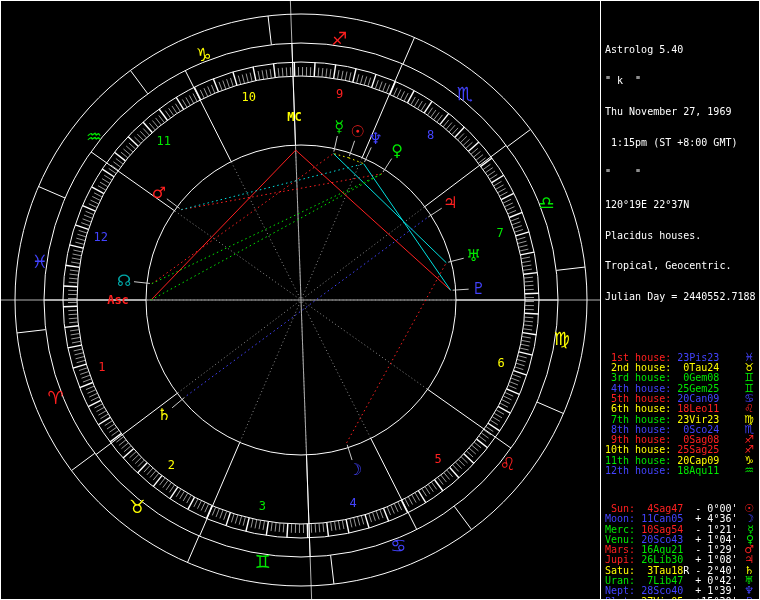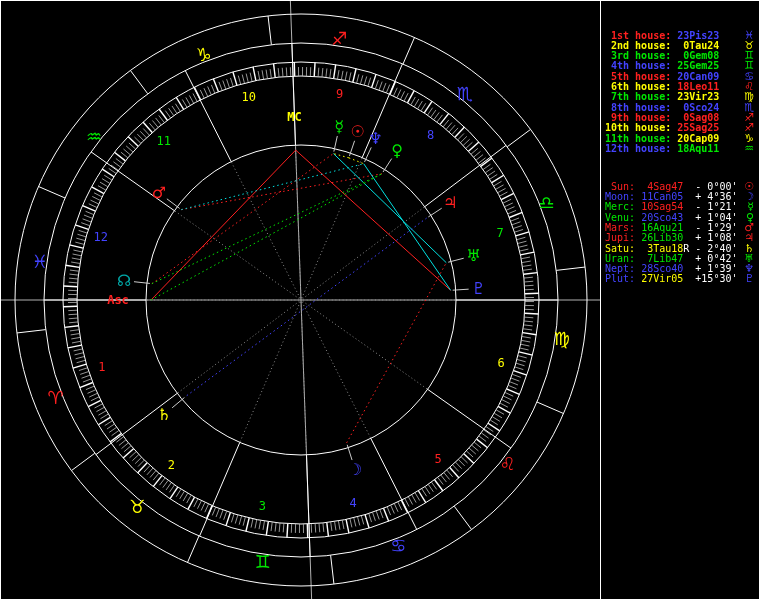--- a/index.html
+++ b/index.html
@@ -9,21 +9,21 @@
     font-family:"DejaVu Sans Mono","Liberation Mono",monospace;
   }
   #wheel-svg{position:absolute;left:0;top:0;}
   #panel{
     position:absolute;left:599px;top:0;width:158px;height:598px;
     border-left:1px solid #ffffff;background:#000;color:#fff;
     font-size:10px;line-height:10.3px;white-space:pre;
   }
   .sect{padding-left:4px;position:relative;}
   #hdr{padding-top:3px;}
-  #houses{margin-top:9px;font-weight:bold;}
+  #houses{margin-top:9px;}
   #planets{margin-top:7px;}
   .trow{position:relative;height:10.3px;}
   .glyphcol{
     position:absolute;right:5px;top:-1px;
     font-family:"DejaVu Sans",sans-serif;font-size:11px;line-height:11px;
   }
 </style>
 </head>
 <body>
 
@@ -489,17 +489,28 @@
       <text x="374.4254954310112" y="137.30632161445354" fill="#4343ff" font-size="16" font-family="&quot;DejaVu Sans&quot;,sans-serif" text-anchor="middle" dominant-baseline="central">♆</text>
       <line x1="467.6498238697261" y1="288.1585722135031" x2="451.6831739773712" y2="289.1910891455504" stroke="#cccccc" stroke-width="1"></line>
       <text x="477.6289800524479" y="287.5132491309735" fill="#4343ff" font-size="16" font-family="&quot;DejaVu Sans&quot;,sans-serif" text-anchor="middle" dominant-baseline="central">♇</text>
       <line x1="132.9985351786503" y1="280.71036502487016" x2="148.9034365902074" y2="282.4522350225016" stroke="#cccccc" stroke-width="1"></line>
       <text x="123.0579717964271" y="279.6216962763505" fill="#00a8a8" font-size="16" font-family="&quot;DejaVu Sans&quot;,sans-serif" text-anchor="middle" dominant-baseline="central">☊</text>
       <text x="117" y="299.0000000000001" fill="#ff2020" font-size="12" font-family="&quot;DejaVu Sans Mono&quot;,monospace" text-anchor="middle" dominant-baseline="central" font-weight="bold">Asc</text>
       <text x="293.5048650010014" y="116.11530074567531" fill="#ffff00" font-size="12" font-family="&quot;DejaVu Sans Mono&quot;,monospace" text-anchor="middle" dominant-baseline="central" font-weight="bold">MC</text>
     </svg>
 
   <div id="panel">
+    <div id="hdr" class="sect">
+      <div class="trow">Astrolog 5.40</div>
+      <div class="trow">" k  "</div>
+      <div class="trow">Thu November 27, 1969</div>
+      <div class="trow"> 1:15pm (ST +8:00 GMT)</div>
+      <div class="trow">"    "</div>
+      <div class="trow">120°19E 22°37N</div>
+      <div class="trow">Placidus houses.</div>
+      <div class="trow">Tropical, Geocentric.</div>
+      <div class="trow">Julian Day = 2440552.7188</div>
+    </div>
     <div id="houses" class="sect"><div class="trow"><span style="color: rgb(255, 32, 32);"> 1st house: </span><span style="color: rgb(67, 67, 255);">23Pis23</span><span class="glyphcol" style="color: rgb(67, 67, 255);">♓</span></div><div class="trow"><span style="color: rgb(255, 255, 0);"> 2nd house: </span><span style="color: rgb(255, 255, 0);"> 0Tau24</span><span class="glyphcol" style="color: rgb(255, 255, 0);">♉</span></div><div class="trow"><span style="color: rgb(0, 232, 0);"> 3rd house: </span><span style="color: rgb(0, 232, 0);"> 0Gem08</span><span class="glyphcol" style="color: rgb(0, 232, 0);">♊</span></div><div class="trow"><span style="color: rgb(67, 67, 255);"> 4th house: </span><span style="color: rgb(0, 232, 0);">25Gem25</span><span class="glyphcol" style="color: rgb(0, 232, 0);">♊</span></div><div class="trow"><span style="color: rgb(255, 32, 32);"> 5th house: </span><span style="color: rgb(67, 67, 255);">20Can09</span><span class="glyphcol" style="color: rgb(67, 67, 255);">♋</span></div><div class="trow"><span style="color: rgb(255, 255, 0);"> 6th house: </span><span style="color: rgb(255, 32, 32);">18Leo11</span><span class="glyphcol" style="color: rgb(255, 32, 32);">♌</span></div><div class="trow"><span style="color: rgb(0, 232, 0);"> 7th house: </span><span style="color: rgb(255, 255, 0);">23Vir23</span><span class="glyphcol" style="color: rgb(255, 255, 0);">♍</span></div><div class="trow"><span style="color: rgb(67, 67, 255);"> 8th house: </span><span style="color: rgb(67, 67, 255);"> 0Sco24</span><span class="glyphcol" style="color: rgb(67, 67, 255);">♏</span></div><div class="trow"><span style="color: rgb(255, 32, 32);"> 9th house: </span><span style="color: rgb(255, 32, 32);"> 0Sag08</span><span class="glyphcol" style="color: rgb(255, 32, 32);">♐</span></div><div class="trow"><span style="color: rgb(255, 255, 0);">10th house: </span><span style="color: rgb(255, 32, 32);">25Sag25</span><span class="glyphcol" style="color: rgb(255, 32, 32);">♐</span></div><div class="trow"><span style="color: rgb(0, 232, 0);">11th house: </span><span style="color: rgb(255, 255, 0);">20Cap09</span><span class="glyphcol" style="color: rgb(255, 255, 0);">♑</span></div><div class="trow"><span style="color: rgb(67, 67, 255);">12th house: </span><span style="color: rgb(0, 232, 0);">18Aqu11</span><span class="glyphcol" style="color: rgb(0, 232, 0);">♒</span></div></div>
     <div id="planets" class="sect"><div class="trow"><span style="color: rgb(255, 32, 32);"> Sun: </span><span style="color: rgb(255, 32, 32);"> 4Sag47</span><span style="color: rgb(255, 255, 255);"> </span><span style="color: rgb(255, 255, 255);"> - 0°00'</span><span class="glyphcol" style="color: rgb(255, 32, 32);">☉</span></div><div class="trow"><span style="color: rgb(67, 67, 255);">Moon: </span><span style="color: rgb(67, 67, 255);">11Can05</span><span style="color: rgb(255, 255, 255);"> </span><span style="color: rgb(255, 255, 255);"> + 4°36'</span><span class="glyphcol" style="color: rgb(67, 67, 255);">☽</span></div><div class="trow"><span style="color: rgb(0, 232, 0);">Merc: </span><span style="color: rgb(255, 32, 32);">10Sag54</span><span style="color: rgb(255, 255, 255);"> </span><span style="color: rgb(255, 255, 255);"> - 1°21'</span><span class="glyphcol" style="color: rgb(0, 232, 0);">☿</span></div><div class="trow"><span style="color: rgb(0, 232, 0);">Venu: </span><span style="color: rgb(67, 67, 255);">20Sco43</span><span style="color: rgb(255, 255, 255);"> </span><span style="color: rgb(255, 255, 255);"> + 1°04'</span><span class="glyphcol" style="color: rgb(0, 232, 0);">♀</span></div><div class="trow"><span style="color: rgb(255, 32, 32);">Mars: </span><span style="color: rgb(0, 232, 0);">16Aqu21</span><span style="color: rgb(255, 255, 255);"> </span><span style="color: rgb(255, 255, 255);"> - 1°29'</span><span class="glyphcol" style="color: rgb(255, 32, 32);">♂</span></div><div class="trow"><span style="color: rgb(255, 32, 32);">Jupi: </span><span style="color: rgb(0, 232, 0);">26Lib30</span><span style="color: rgb(255, 255, 255);"> </span><span style="color: rgb(255, 255, 255);"> + 1°08'</span><span class="glyphcol" style="color: rgb(255, 32, 32);">♃</span></div><div class="trow"><span style="color: rgb(255, 255, 0);">Satu: </span><span style="color: rgb(255, 255, 0);"> 3Tau18</span><span style="color: rgb(255, 255, 255);">R</span><span style="color: rgb(255, 255, 255);"> - 2°40'</span><span class="glyphcol" style="color: rgb(255, 255, 0);">♄</span></div><div class="trow"><span style="color: rgb(0, 232, 0);">Uran: </span><span style="color: rgb(0, 232, 0);"> 7Lib47</span><span style="color: rgb(255, 255, 255);"> </span><span style="color: rgb(255, 255, 255);"> + 0°42'</span><span class="glyphcol" style="color: rgb(0, 232, 0);">♅</span></div><div class="trow"><span style="color: rgb(67, 67, 255);">Nept: </span><span style="color: rgb(67, 67, 255);">28Sco40</span><span style="color: rgb(255, 255, 255);"> </span><span style="color: rgb(255, 255, 255);"> + 1°39'</span><span class="glyphcol" style="color: rgb(67, 67, 255);">♆</span></div><div class="trow"><span style="color: rgb(67, 67, 255);">Plut: </span><span style="color: rgb(255, 255, 0);">27Vir05</span><span style="color: rgb(255, 255, 255);"> </span><span style="color: rgb(255, 255, 255);"> +15°30'</span><span class="glyphcol" style="color: rgb(67, 67, 255);">♇</span></div></div>
     
   </div>
 </div>
 
 </body></html>

